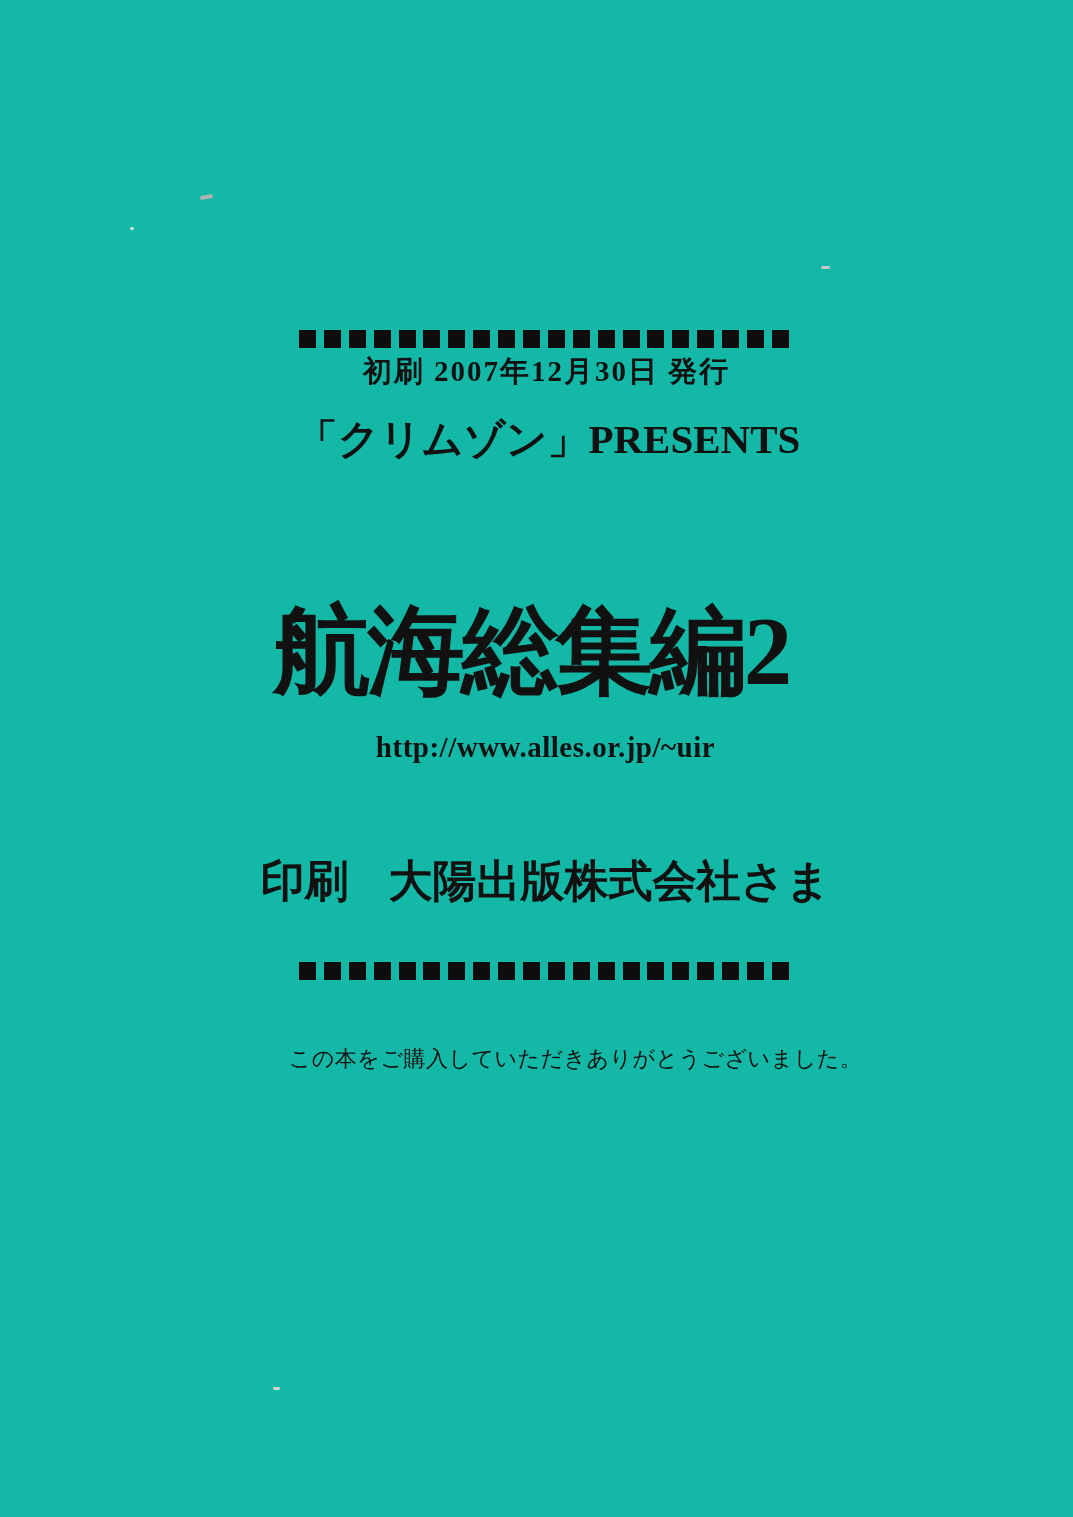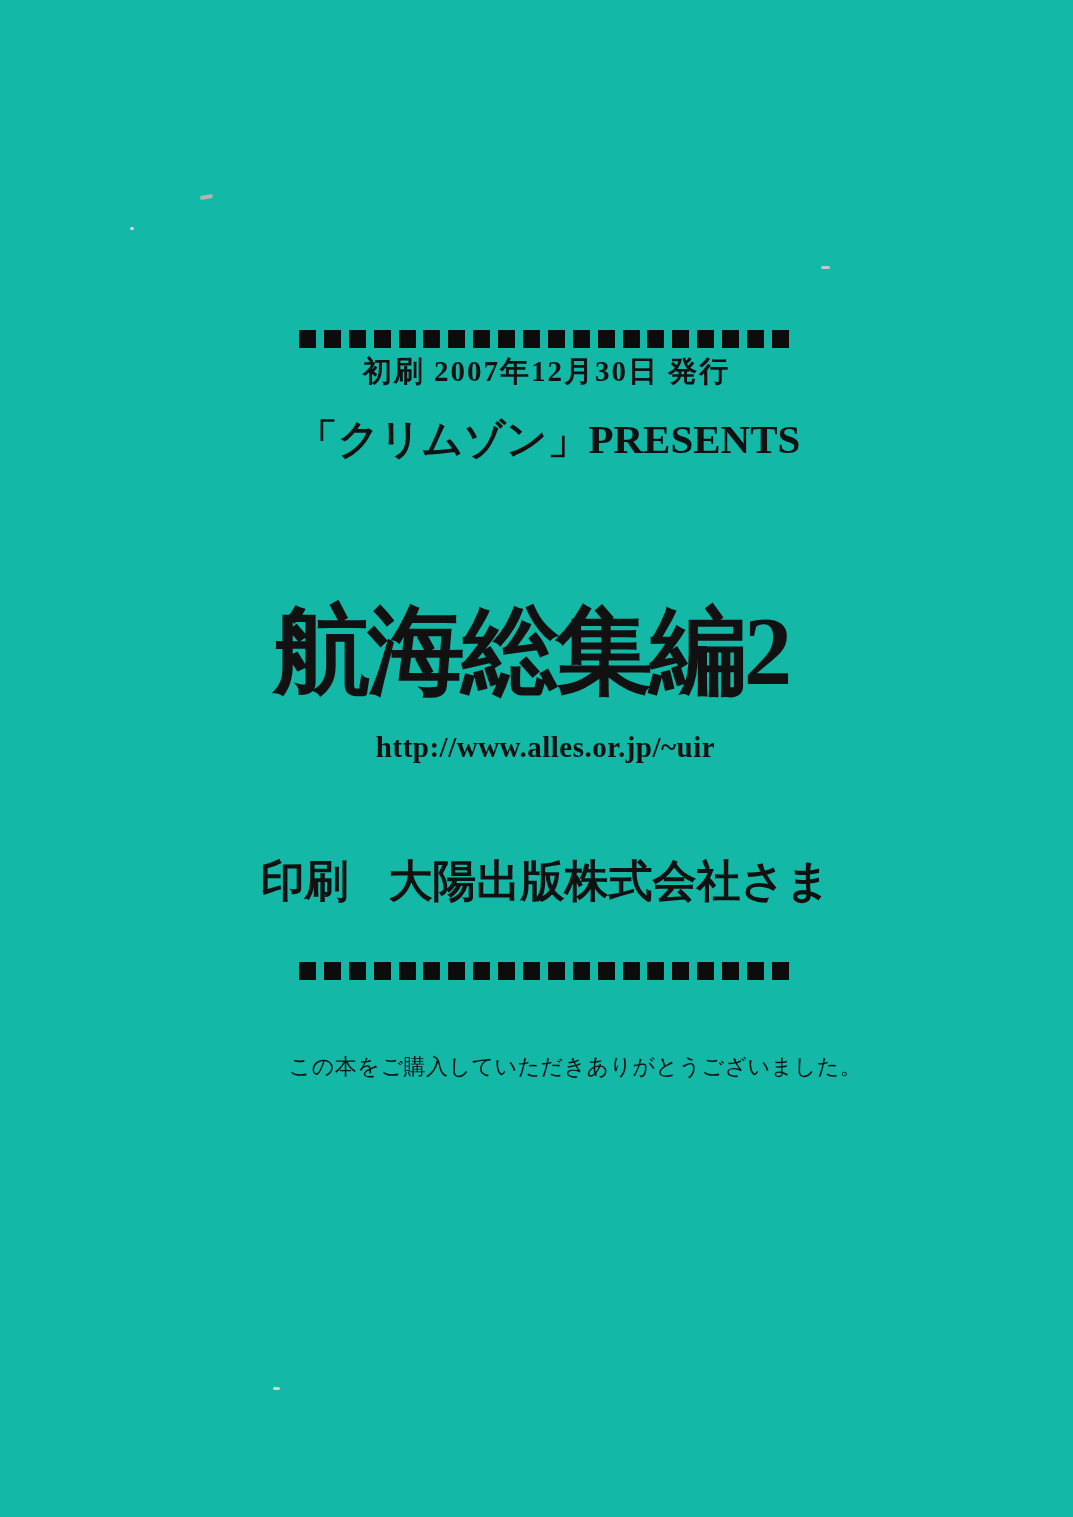--- a/index.html
+++ b/index.html
@@ -79,21 +79,21 @@
     gap: 40px;
   }
   .thanks {
     top: 1030px;
     margin-left: 39px;
     font-size: 22px;
     line-height: 41px;
     text-align: center;
     letter-spacing: 0.5px;
   }
-  .thanks p { margin: 16px; }
+  .thanks p { margin: 8px; }
   
   .speck {
     position: absolute;
     border-radius: 2px;
   }
   .speck-1 { left: 200px; top: 195px; width: 13px; height: 4px; background: #b3b3b3; transform: rotate(-10deg); }
   .speck-2 { left: 821px; top: 266px; width: 9px; height: 3px; background: #c6c6c6; }
   .speck-3 { left: 130px; top: 227px; width: 4px; height: 3px; background: #dadada; }
   .speck-4 { left: 273px; top: 1387px; width: 7px; height: 3px; background: #d2d2d2; }
 </style>

